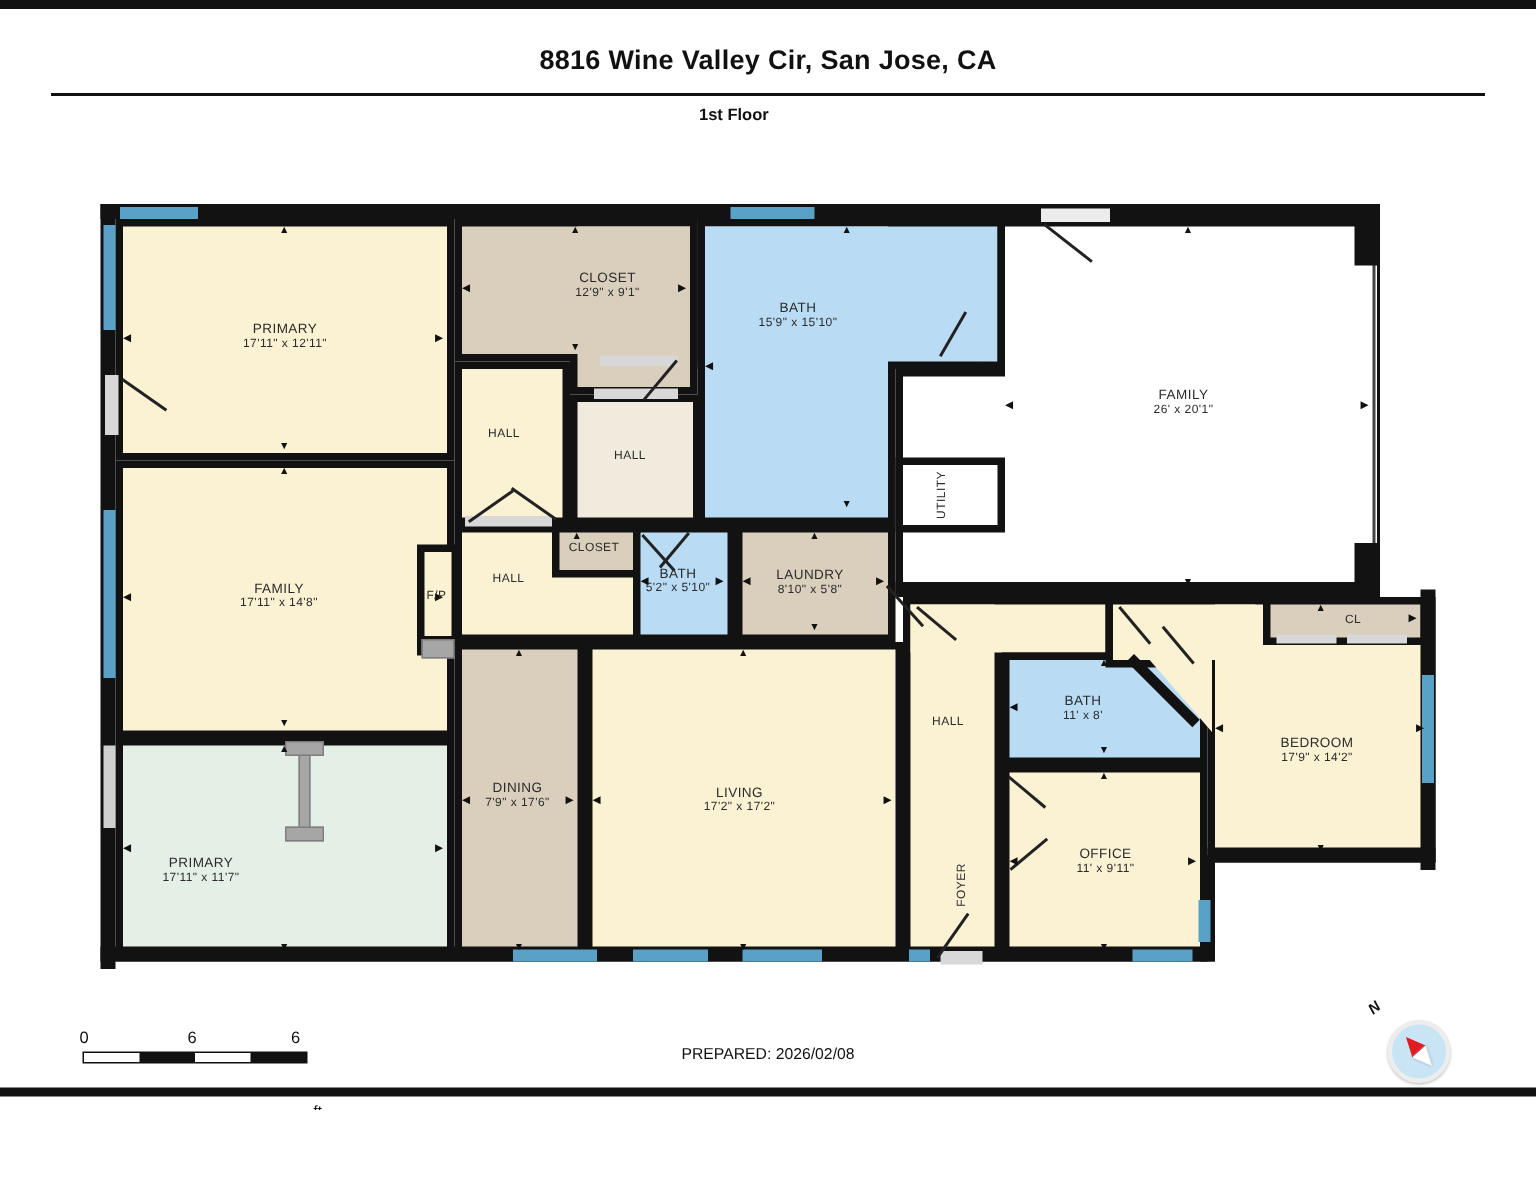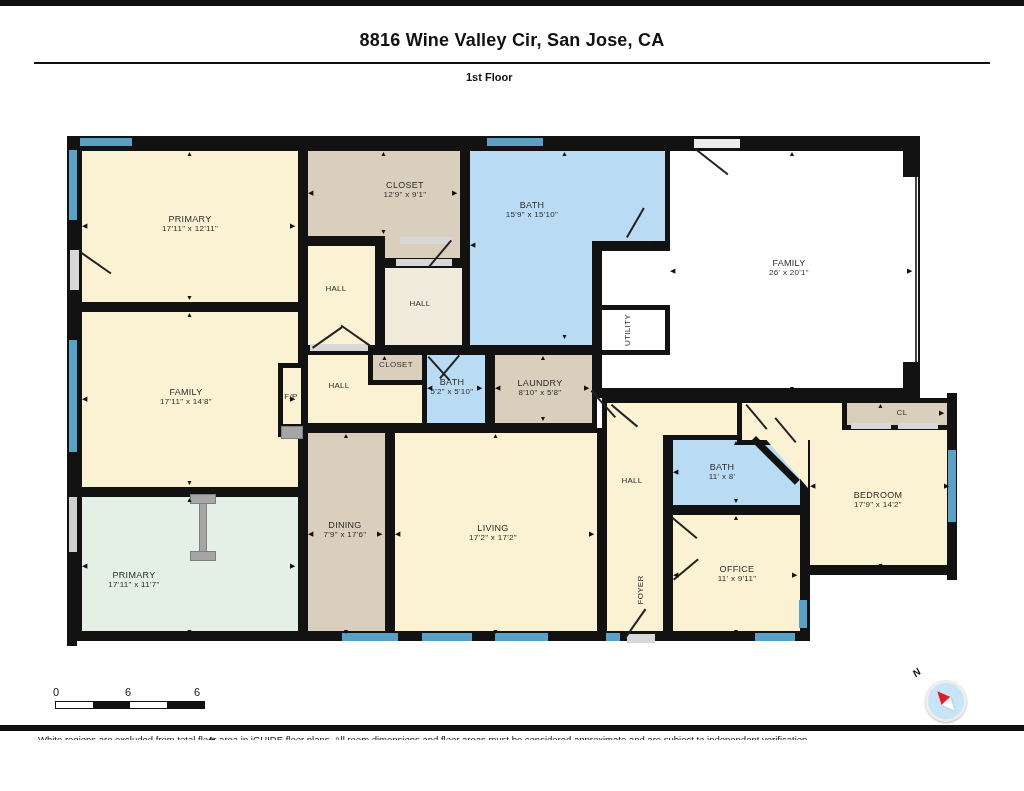--- a/index.html
+++ b/index.html
@@ -278,24 +278,24 @@
     <span style="left:125px">6</span>
     <span style="left:194px">6</span>
   </div>
   <div class="abs" id="scale-bar">
     <div style="width:37.5px;background:#fff"></div>
     <div style="width:37.5px;background:#111"></div>
     <div style="width:37.5px;background:#fff"></div>
     <div style="width:37.5px;background:#111"></div>
   </div>
   <div class="abs" id="scale-ft">ft</div>
+  <div class="abs" id="prepared">PREPARED: 2026/02/08</div>
 
   <div class="abs" id="compass-n">N</div>
   <div class="abs" id="compass-circle">
     <div id="needle">
       <div class="red"></div>
       <div class="white"></div>
     </div>
   </div>
 
   <div class="abs" id="bottom-rule"></div>
-  <div class="abs" id="disclaimer">White regions are excluded from total floor area in iGUIDE floor plans. All room dimensions and floor areas must be considered approximate and are subject to independent verification.</div>
 </div>
 
 </body></html>

